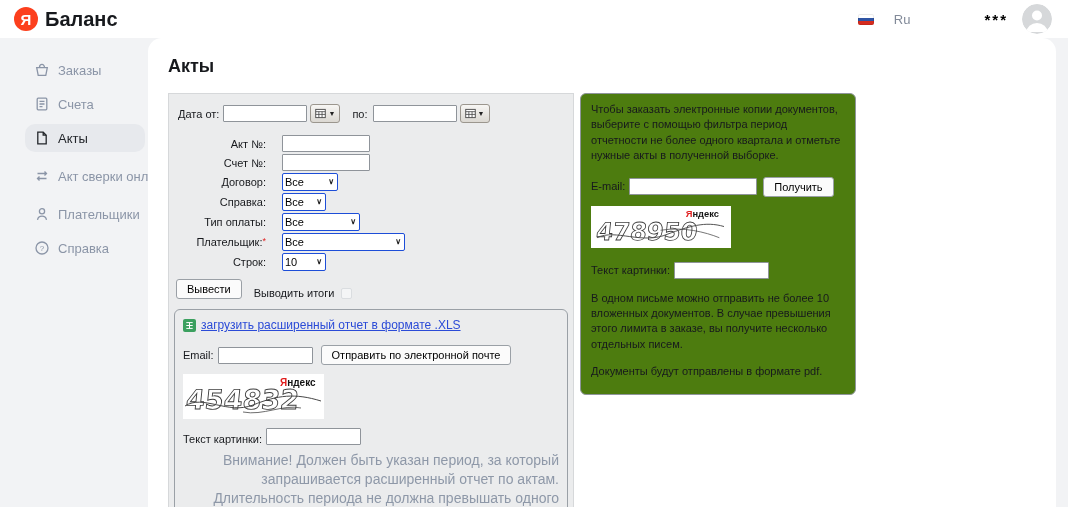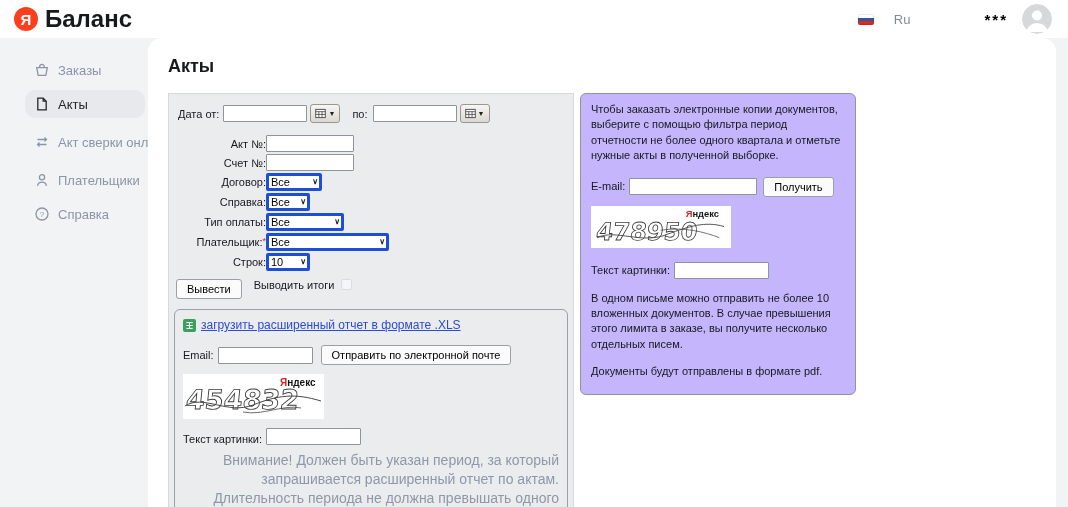--- a/index.html
+++ b/index.html
@@ -9,21 +9,21 @@
     font-family:"Liberation Sans", sans-serif;
     color:#17191d; background:#f2f3f5;
   }
   a { color:#2b4bd7; }
 
   
   .topbar { height:38px; background:#fff; display:flex; align-items:center; padding:0 16px 0 14px; }
   .logo { display:flex; align-items:center; cursor:pointer; }
   .logo-circle { width:24px; height:24px; border-radius:50%; background:#fc3f1d; color:#fff;
     font-weight:700; font-size:15px; display:flex; align-items:center; justify-content:center; }
-  .logo-text { font-size:24px; font-weight:700; margin-left:7px; color:#17191d; }
+  .logo-text { font-size:20px; font-weight:700; margin-left:7px; color:#17191d; }
   .topbar-right { margin-left:auto; display:flex; align-items:center; }
   .lang { display:flex; align-items:center; gap:20px; color:#828a99; font-size:13px; cursor:pointer; }
   .flag { width:16px; height:11px; border-radius:2px;
     background:linear-gradient(to bottom,#fff 0 33%,#2f55a4 33% 66%,#d52b1e 66% 100%);
     box-shadow:0 0 0 1px rgba(0,0,0,.08) inset; }
   .masked { margin-left:74px; font-weight:700; font-size:15px; letter-spacing:2px; color:#000; }
   .avatar { width:30px; height:30px; border-radius:50%; overflow:hidden; margin-left:14px; cursor:pointer; }
 
   
   .page { display:flex; height:469px; background:#f2f3f5; }
@@ -46,47 +46,47 @@
   .ti { height:17px; border:1px solid #8f949a; font-size:11px; padding:0 3px; background:#fff;
     font-family:inherit; border-radius:1px; }
   .date-input { width:84px; margin-left:4px; }
   .calbtn { width:30px; height:19px; margin-left:3px; display:inline-flex; align-items:center;
     justify-content:center; gap:2px; background:linear-gradient(#f7f6f4,#dbd8d2);
     border:1px solid #9b968e; border-radius:3px; padding:0; cursor:pointer; }
   .calcaret { font-size:7px; color:#222; }
   .po-lbl { margin-left:12px; margin-right:1px; }
 
   .frow { display:flex; align-items:center; margin:2px 0; font-size:11px; }
-  .frow .lbl { width:92px; text-align:right; margin-right:0; flex:none; }
+  .frow .lbl { width:92px; text-align:right; margin-right:16px; flex:none; }
   .req { color:#e02020; font-size:9px; vertical-align:top; }
   .w88 { width:88px; }
   .selwrap { position:relative; display:inline-block; }
   .selwrap::after { content:"∨"; position:absolute; right:4px; top:50%; transform:translateY(-52%);
     font-size:8px; font-weight:700; color:#222; pointer-events:none; }
   select { appearance:none; -webkit-appearance:none; height:18px; font-size:11px; padding:0 14px 0 2px;
-    border:3px solid #1d4ed8; border-radius:2px; background:#fff; font-family:inherit; }
-
-  .submit-row { display:flex; align-items:flex-start; margin:8px 0 0 2px; font-size:11px; }
+    border:1px solid #1d4ed8; border-radius:2px; background:#fff; font-family:inherit; }
+
+  .submit-row { display:flex; align-items:flex-end; margin:8px 0 0 2px; font-size:11px; }
   .btn { font-size:11px; font-family:inherit; padding:3px 10px; background:#fbfbfb;
     border:1px solid #9aa0a6; border-radius:3px; cursor:pointer; color:#000; }
   .totals-lbl { margin-left:12px; }
   .cb-small { width:11px; height:11px; background:#f4f5f6; border:1px solid #dadde0; border-radius:2px;
     margin-left:7px; cursor:pointer; }
 
   .xls-box { margin-top:10px; border:1px solid #9aa0a6; border-radius:6px; padding:8px 8px 7px 8px; }
   .xls-link-row { display:flex; align-items:center; gap:5px; font-size:12px; }
   .email-row { display:flex; align-items:center; margin-top:13px; font-size:11px; }
   .email-row .ti { width:95px; margin-left:4px; }
   .send-btn { margin-left:8px;text-align:right; }
   .captcha { display:block; width:141px; height:45px; margin-top:9px; background:#fff; }
   .cap-row { display:flex; align-items:flex-end; margin-top:9px; font-size:11px; }
   .cap-row .ti { width:95px; margin-left:4px; }
   .warning { margin-top:6px; font-size:14px; line-height:1.35; color:#8e98a8;text-align:right; }
 
-  .copies-box { width:276px; flex:none; background:#c4b5fd; border:1px solid #8f959b; border-radius:6px;
+  .copies-box { width:276px; flex:none; background:#4d7c0f; border:1px solid #8f959b; border-radius:6px;
     padding:8px 10px 14px 10px; font-size:11px; line-height:1.4; }
   .copies-box .email-row .ti { width:128px; }
   .get-btn { margin-left:6px; }
   .copies-box .captcha { width:140px; height:42px; }
   .copies-box .cap-row { margin-top:14px; }
   .note { margin-top:12px; }
 
   .cap-digits { font-family:"DejaVu Sans", sans-serif; font-weight:700; }
 </style>
 </head>
@@ -115,20 +115,27 @@
 
 <div class="page">
 
   <nav class="sidebar">
     <div class="side-item">
       <svg width="16" height="16" viewBox="0 0 16 16" fill="none" stroke="currentColor" stroke-width="1.3">
         <path d="M2.7 5.7 h10.6 l-1.5 7.6 h-7.6 Z"></path>
           <path d="M5.5 5.5 a2.5 3.1 0 0 1 5 0"></path>
       </svg>
       <span>Заказы</span>
+    </div>
+    <div class="side-item">
+      <svg width="16" height="16" viewBox="0 0 16 16" fill="none" stroke="currentColor" stroke-width="1.3">
+        <rect x="3.2" y="2.2" width="9.6" height="11.6" rx="1"></rect>
+          <path d="M5.5 5.3 h5 M5.5 8 h5 M5.5 10.7 h3"></path>
+      </svg>
+      <span>Счета</span>
     </div>
     <div class="side-item active">
       <svg width="16" height="16" viewBox="0 0 16 16" fill="none" stroke="currentColor" stroke-width="1.3">
         <path d="M3.8 2.2 h5.4 l3 3 v8.6 h-8.4 Z"></path>
           <path d="M9.2 2.2 v3 h3"></path>
       </svg>
       <span>Акты</span>
     </div>
     <div class="side-item tall">
       <svg width="16" height="16" viewBox="0 0 16 16" fill="none" stroke="currentColor" stroke-width="1.3">

